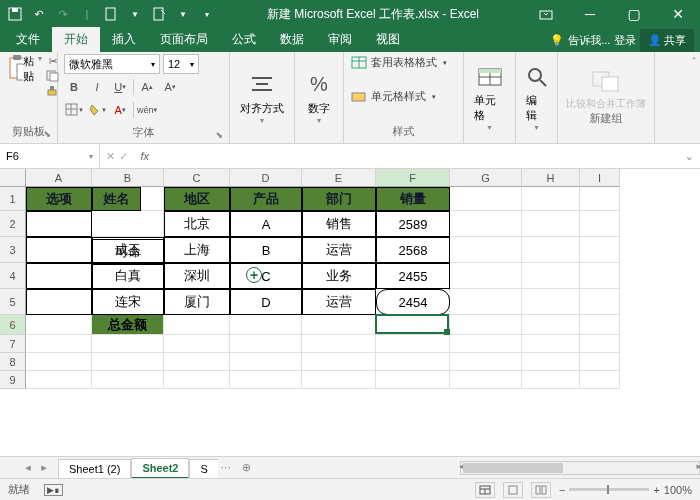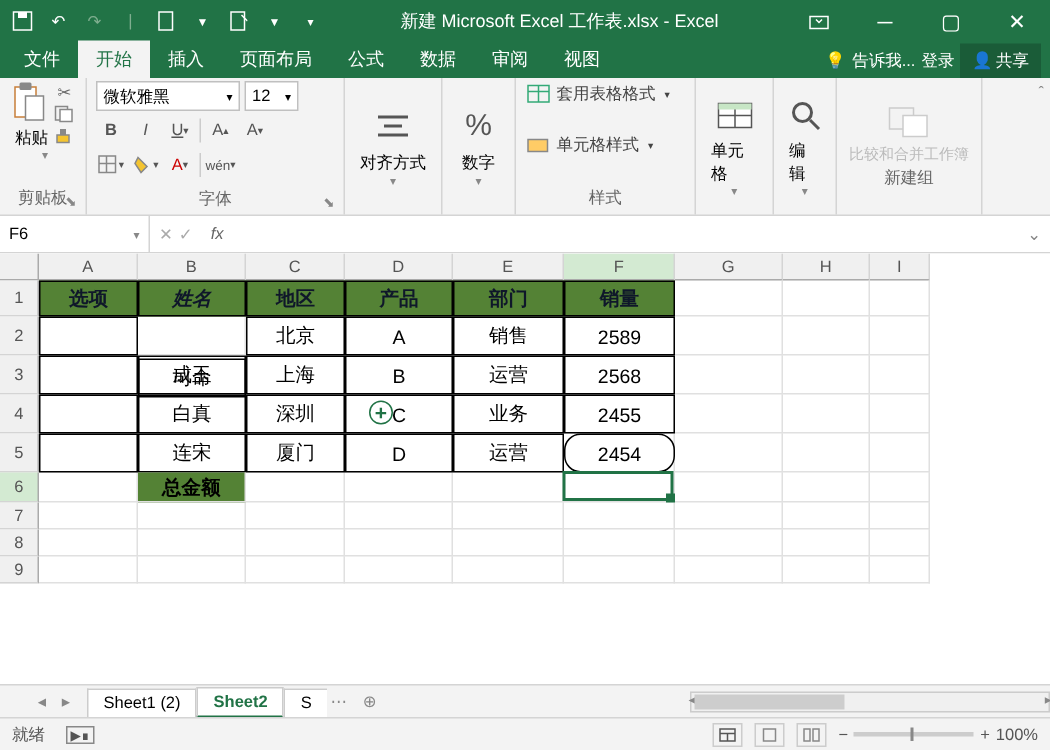--- a/index.html
+++ b/index.html
@@ -14,21 +14,21 @@
 .tab{padding:4px 12px;font-size:12px;cursor:pointer}
 .tab.active{background:#f3f3f3;color:#217346}
 .tabright{margin-left:auto;display:flex;align-items:center;gap:4px;padding-right:6px;font-size:12px}
 .share{background:#1a5c38;padding:4px 8px;display:flex;align-items:center;gap:2px}
 .ribbon{height:92px;background:#f3f3f3;border-bottom:1px solid #d4d4d4;display:flex}
 .group{border-right:1px solid #d4d4d4;padding:2px 6px;display:flex;flex-direction:column;justify-content:space-between}
 .group-label{text-align:center;color:#666;font-size:11px;padding:2px 0;position:relative}
 .group-label .launcher{position:absolute;right:0;bottom:2px;font-size:9px;color:#888}
 .clipboard{width:58px}
 .clip-top{display:flex;gap:2px}
-.paste-btn{display:flex;flex-direction:column;align-items:flex-end;width:36px}
+.paste-btn{display:flex;flex-direction:row;align-items:flex-start;width:36px}
 .clip-side{display:flex;flex-direction:column;gap:1px}
 .clip-side span{width:18px;height:14px;display:flex;align-items:center;justify-content:center;color:#666}
 .font-group{width:172px}
 .font-row{display:flex;gap:3px;align-items:center;margin-bottom:3px}
 .font-sel{border:1px solid #c0c0c0;background:#fff;padding:1px 4px;height:20px;display:flex;align-items:center;font-size:11px}
 .btn{width:20px;height:20px;display:flex;align-items:center;justify-content:center;cursor:pointer;color:#555}
 .big-group{display:flex;flex-direction:column;align-items:center;justify-content:center;padding:4px 10px}
 .big-icon{width:28px;height:28px;margin-bottom:2px;display:flex;align-items:center;justify-content:center}
 .styles-group{width:120px}
 .style-row{display:flex;align-items:center;gap:3px;padding:1px 0;font-size:11px;color:#444}
@@ -414,21 +414,21 @@
       <div class="gcell" style="left: 0px; top: 184px; width: 66px; height: 18px;"></div>
       <div class="gcell" style="left: 66px; top: 184px; width: 72px; height: 18px;"></div>
       <div class="gcell" style="left: 138px; top: 184px; width: 66px; height: 18px;"></div>
       <div class="gcell" style="left: 204px; top: 184px; width: 72px; height: 18px;"></div>
       <div class="gcell" style="left: 276px; top: 184px; width: 74px; height: 18px;"></div>
       <div class="gcell" style="left: 350px; top: 184px; width: 74px; height: 18px;"></div>
       <div class="gcell" style="left: 424px; top: 184px; width: 72px; height: 18px;"></div>
       <div class="gcell" style="left: 496px; top: 184px; width: 58px; height: 18px;"></div>
       <div class="gcell" style="left: 554px; top: 184px; width: 40px; height: 18px;"></div>
       <div class="gcell b hdr" style="left: 0px; top: 0px; width: 66px; height: 24px;">选项</div>
-      <div class="gcell b hdr" style="left: 66px; top: 0px; width: 72px; height: 24px; font-style: italic;">姓名</div>
+      <div class="gcell b hdr" style="left: 66px; top: 0px; width: 49px; height: 24px;">姓名</div>
       <div class="gcell b hdr" style="left: 138px; top: 0px; width: 66px; height: 24px;">地区</div>
       <div class="gcell b hdr" style="left: 204px; top: 0px; width: 72px; height: 24px;">产品</div>
       <div class="gcell b hdr" style="left: 276px; top: 0px; width: 74px; height: 24px;">部门</div>
       <div class="gcell b hdr" style="left: 350px; top: 0px; width: 74px; height: 24px;">销量</div>
       <div class="gcell b" style="left: 0px; top: 24px; width: 66px; height: 26px;"></div>
       <div class="gcell b" style="left: 66px; top: 24px; width: 72px; height: 26px; margin-top: 28px;">司命</div>
       <div class="gcell b" style="left: 138px; top: 24px; width: 66px; height: 26px;">北京</div>
       <div class="gcell b" style="left: 204px; top: 24px; width: 72px; height: 26px;">A</div>
       <div class="gcell b" style="left: 276px; top: 24px; width: 74px; height: 26px;">销售</div>
       <div class="gcell b" style="left: 350px; top: 24px; width: 74px; height: 26px;">2589</div>

